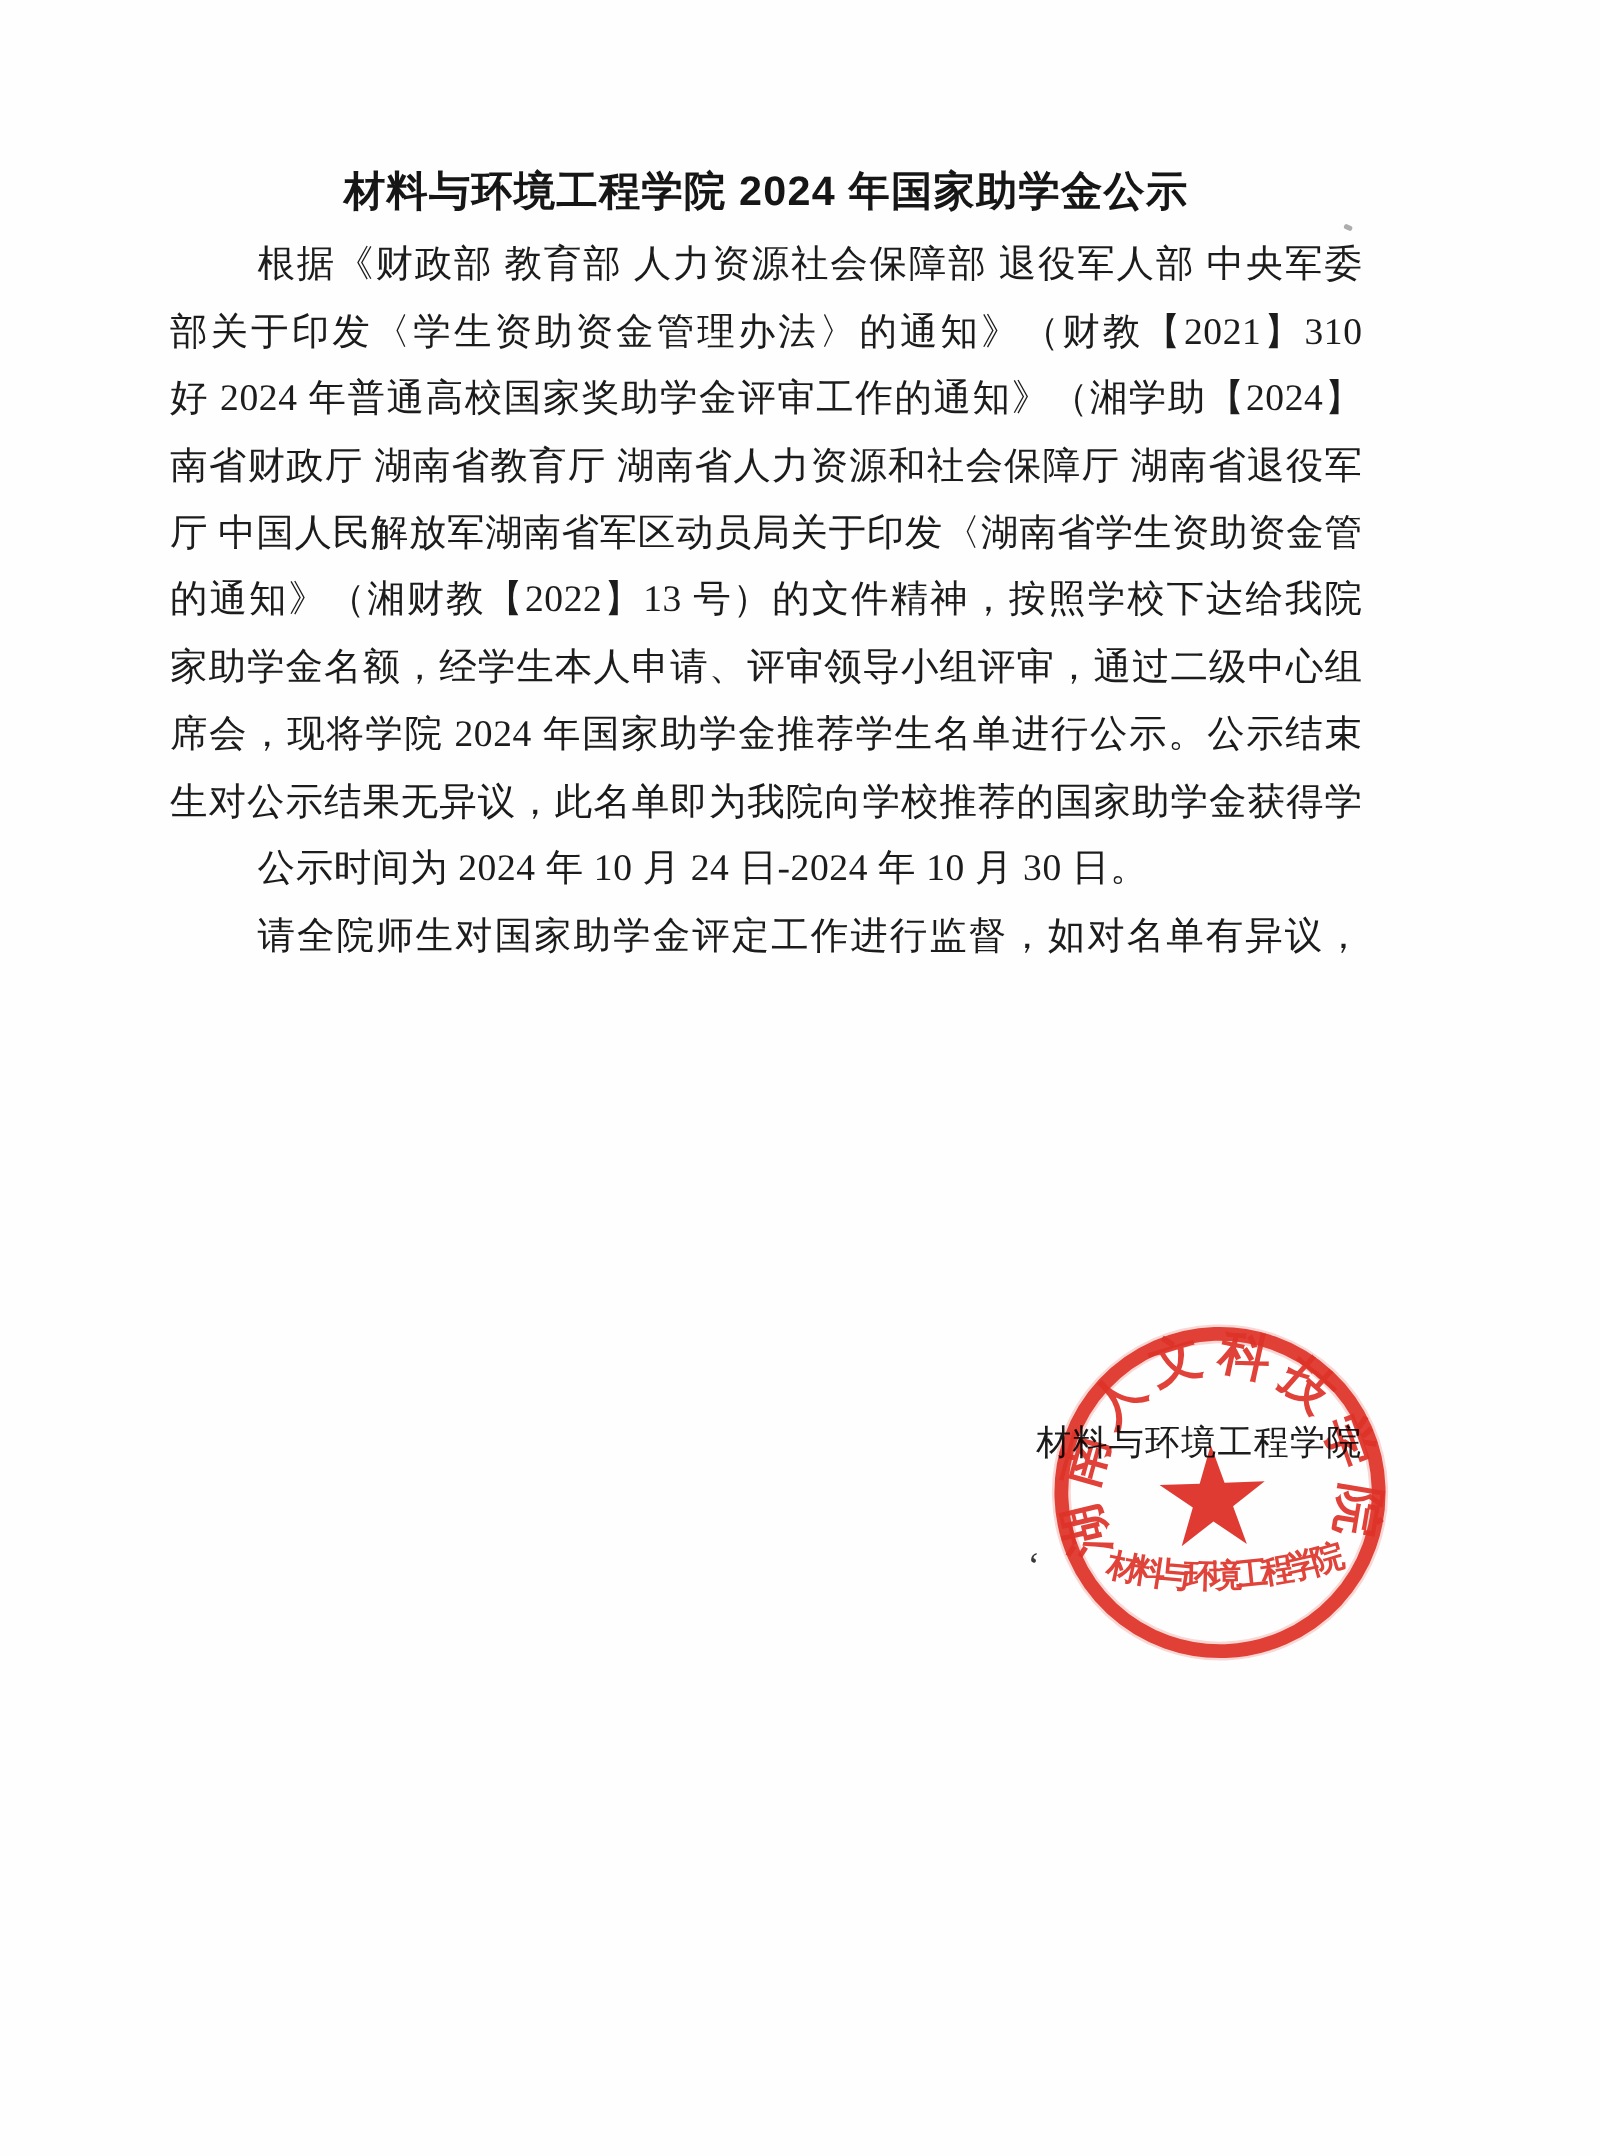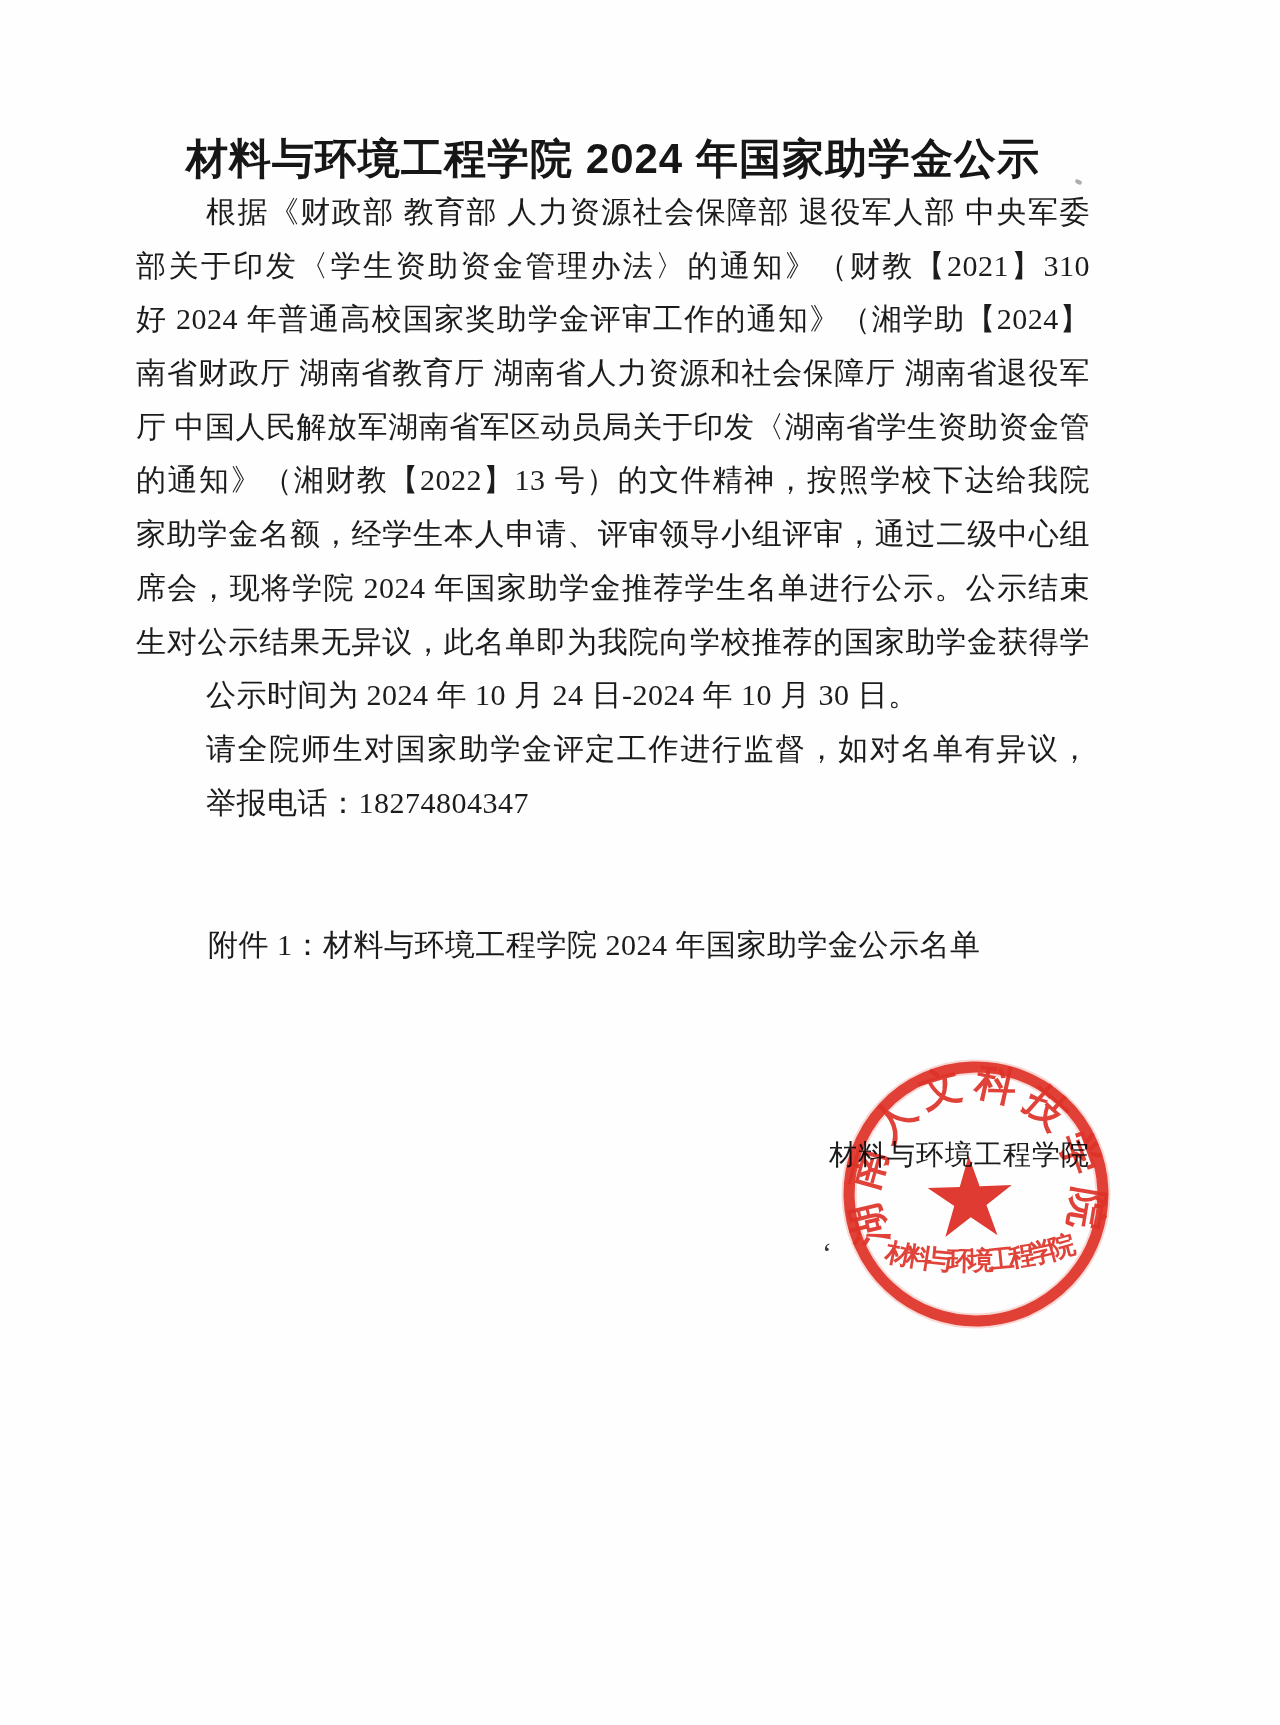--- a/index.html
+++ b/index.html
@@ -14,21 +14,21 @@
     position: relative;
     width: 1280px; height: 1725px;
     background: #fefefe;
   }
   .doc-title {
     position: absolute;
     top: 131px; left: 136px; width: 954px;
     text-align: center;
     font-family: "Liberation Sans", "DejaVu Sans", sans-serif;
     font-weight: 700;
-    font-size: 42px;
+    font-size: 33px;
     letter-spacing: 1px;
     color: #161616;
     white-space: nowrap;
   }
   .doc-body {
     position: absolute;
     top: 185px; left: 136px; width: 954px;
     font-size: 30px;
     letter-spacing: 0.5px;
   }
@@ -93,25 +93,23 @@
     <div class="ln fill">部关于印发〈学生资助资金管理办法〉的通知》（财教【2021】310 号）、《关于做</div>
     <div class="ln fill">好 2024 年普通高校国家奖助学金评审工作的通知》（湘学助【2024】30 号）、《湖</div>
     <div class="ln fill">南省财政厅 湖南省教育厅 湖南省人力资源和社会保障厅 湖南省退役军人事务</div>
     <div class="ln fill">厅 中国人民解放军湖南省军区动员局关于印发〈湖南省学生资助资金管理办法〉</div>
     <div class="ln fill">的通知》（湘财教【2022】13 号）的文件精神，按照学校下达给我院的 2024 年国</div>
     <div class="ln fill">家助学金名额，经学生本人申请、评审领导小组评审，通过二级中心组和党政联</div>
     <div class="ln fill">席会，现将学院 2024 年国家助学金推荐学生名单进行公示。公示结束后，如师</div>
     <div class="ln fill">生对公示结果无异议，此名单即为我院向学校推荐的国家助学金获得学生名单。</div>
     <div class="ln ind">公示时间为 2024 年 10 月 24 日-2024 年 10 月 30 日。</div>
     <div class="ln fill ind">请全院师生对国家助学金评定工作进行监督，如对名单有异议，请在公示期</div>
-    <div class="ln ind">举报电话：18274804347</div>
   </div>
 
   <div class="attachments">
-    <div class="ln">附件 1：材料与环境工程学院 2024 年国家助学金公示名单</div>
   </div>
 
   <div class="signature">
     <div class="ln">材料与环境工程学院</div>
   </div>
 
   <span class="stray-mark">‘</span>
   <span class="speck"></span>
 
   <svg class="seal" viewBox="0 0 274 274" xmlns="http://www.w3.org/2000/svg">

